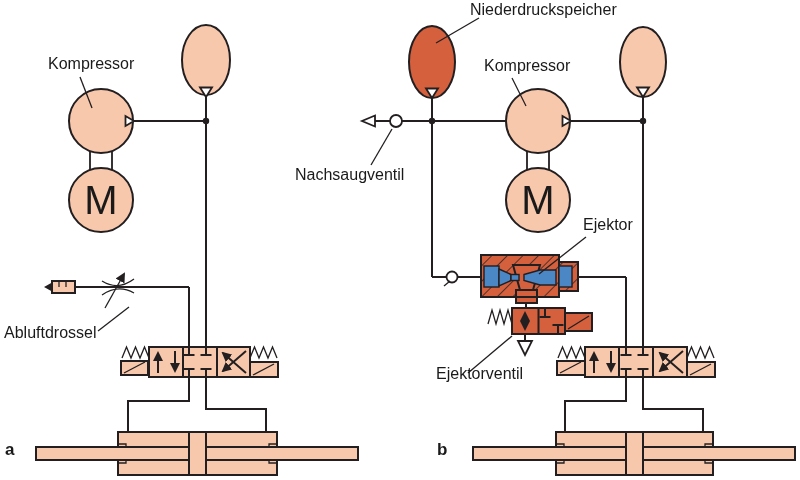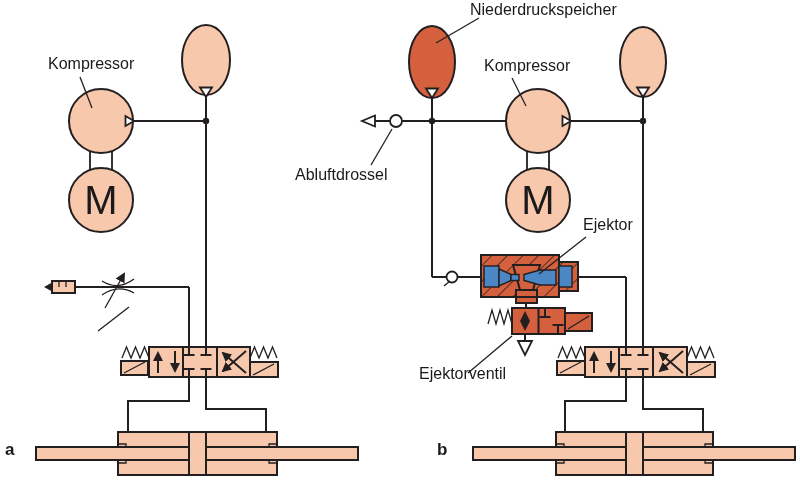--- a/index.html
+++ b/index.html
@@ -223,20 +223,21 @@
       <line class="thin" x1="479" y1="18" x2="436" y2="43"></line>
       <line class="thin" x1="512" y1="78" x2="526" y2="106"></line>
       <line class="thin" x1="371" y1="165" x2="392" y2="129"></line>
       <line class="thin" x1="586" y1="237" x2="539" y2="274"></line>
       <line class="thin" x1="468" y1="373" x2="512" y2="336"></line>
     </g>
   </g>
 </svg>
 
 <div class="lbl" style="left:48px;top:55px">Kompressor</div>
+<div class="lbl" style="left:4px;top:324px">Abluftdrossel</div>
 <div class="tag" style="left:5px;top:440px">a</div>
 <div class="lbl" style="left:470px;top:1px">Niederdruckspeicher</div>
 <div class="lbl" style="left:484px;top:57px">Kompressor</div>
-<div class="lbl" style="left:295px;top:166px">Abluftdrossel</div>
+<div class="lbl" style="left:295px;top:166px">Nachsaugventil</div>
 <div class="lbl" style="left:583px;top:216px">Ejektor</div>
-<div class="lbl" style="left:419px;top:365px">Ejektorventil</div>
+<div class="lbl" style="left:436px;top:365px">Ejektorventil</div>
 <div class="tag" style="left:437px;top:440px">b</div>
 </div>
 
 </body></html>

